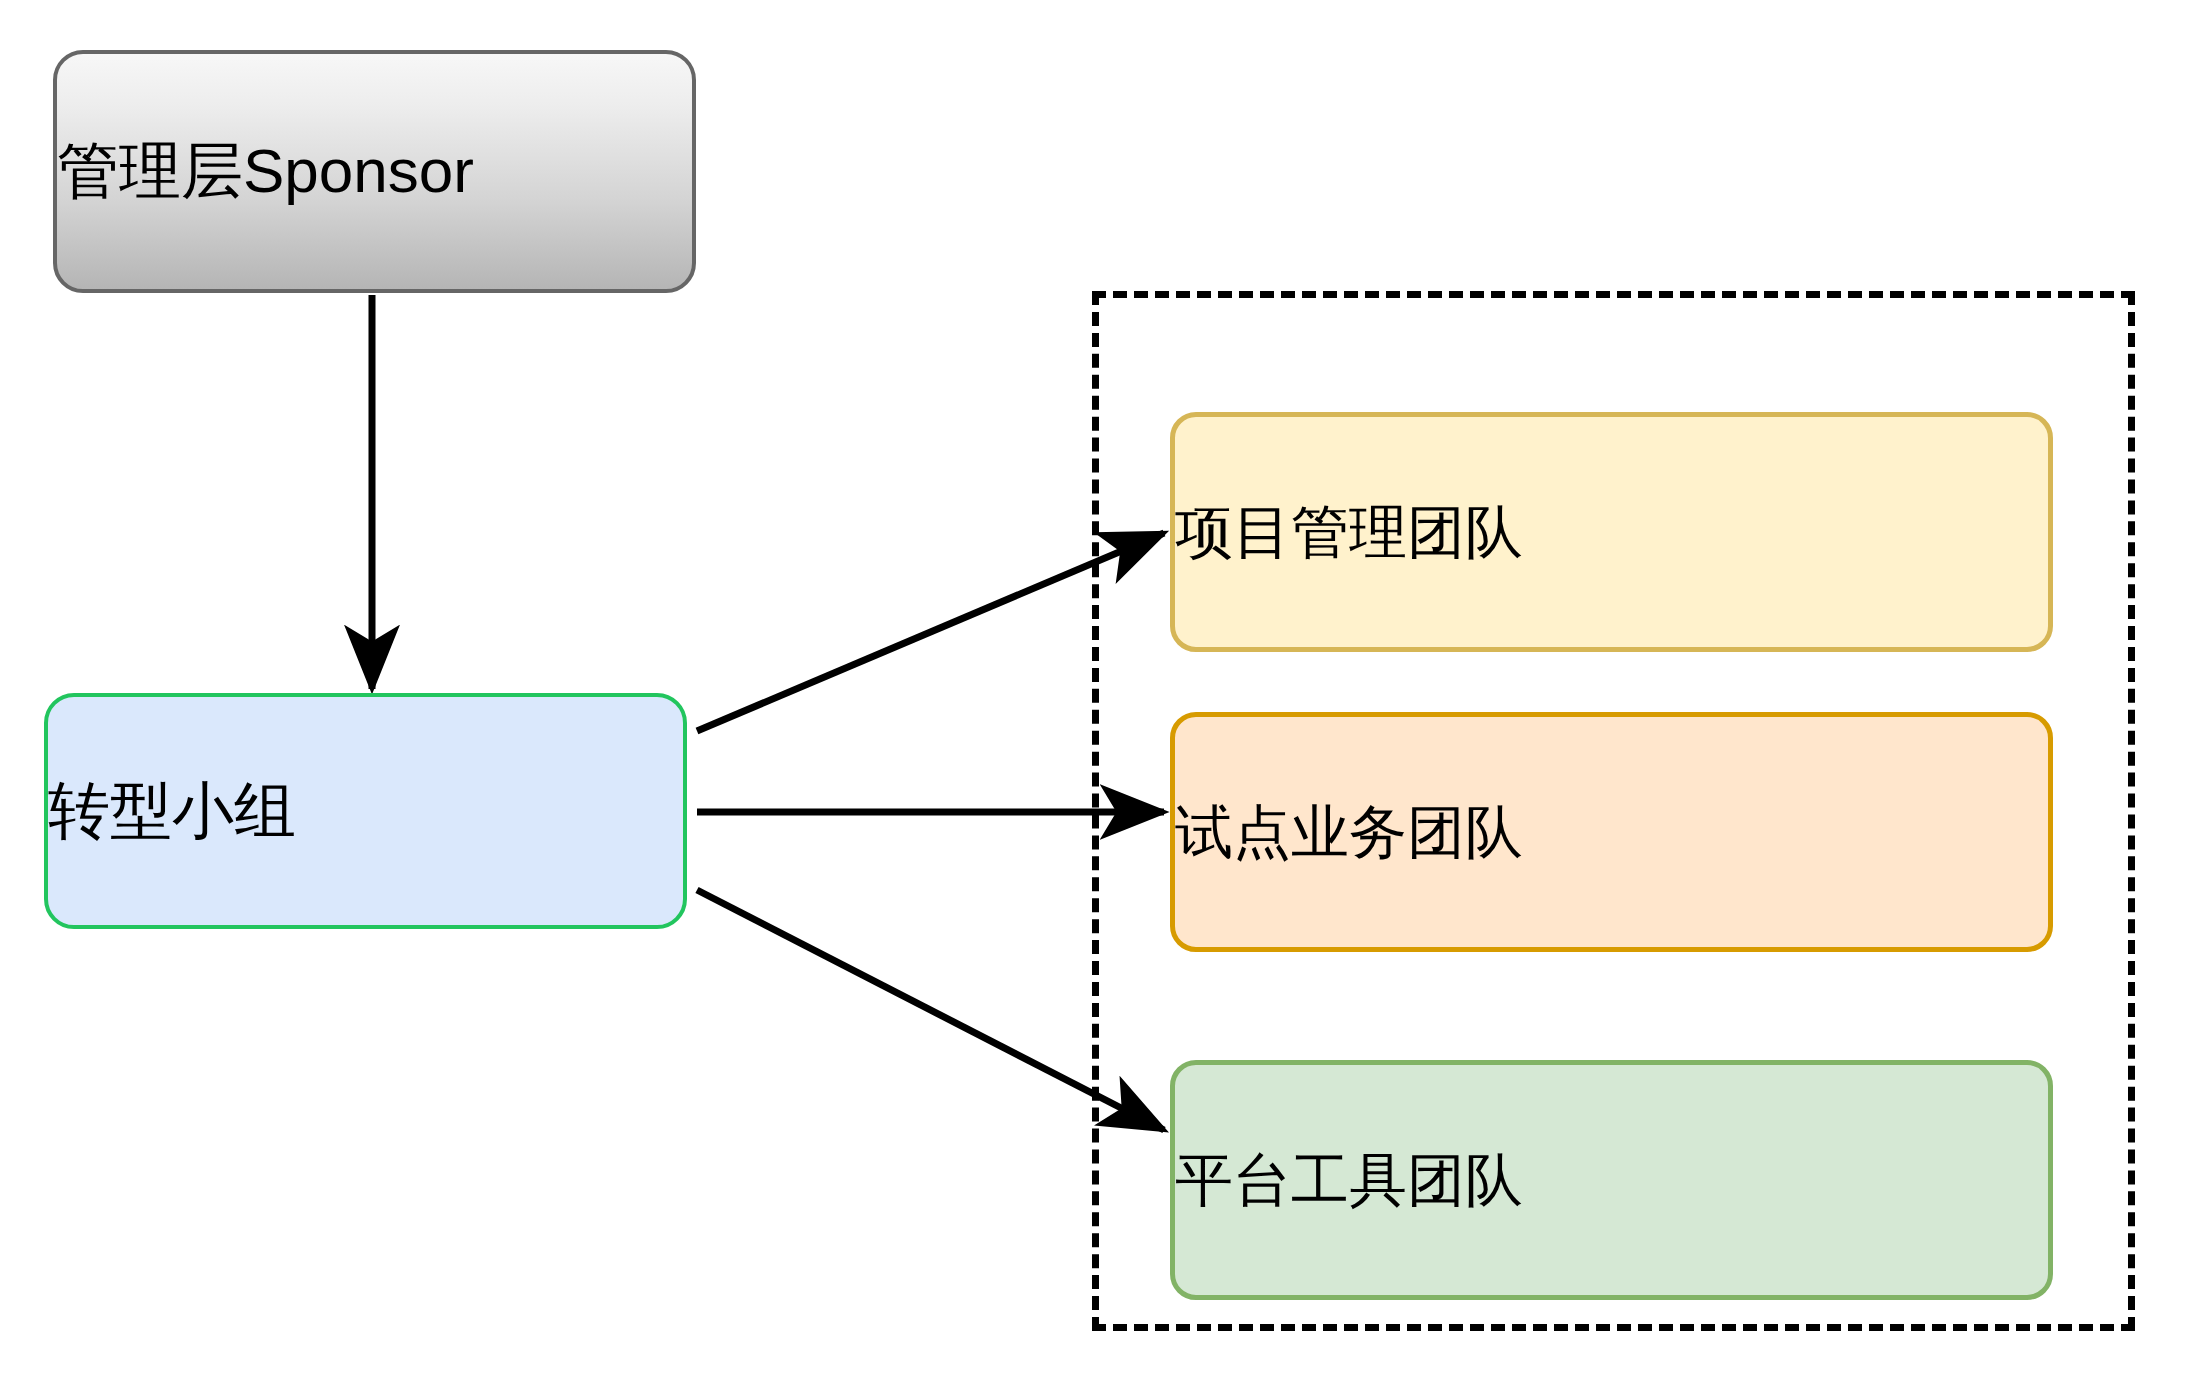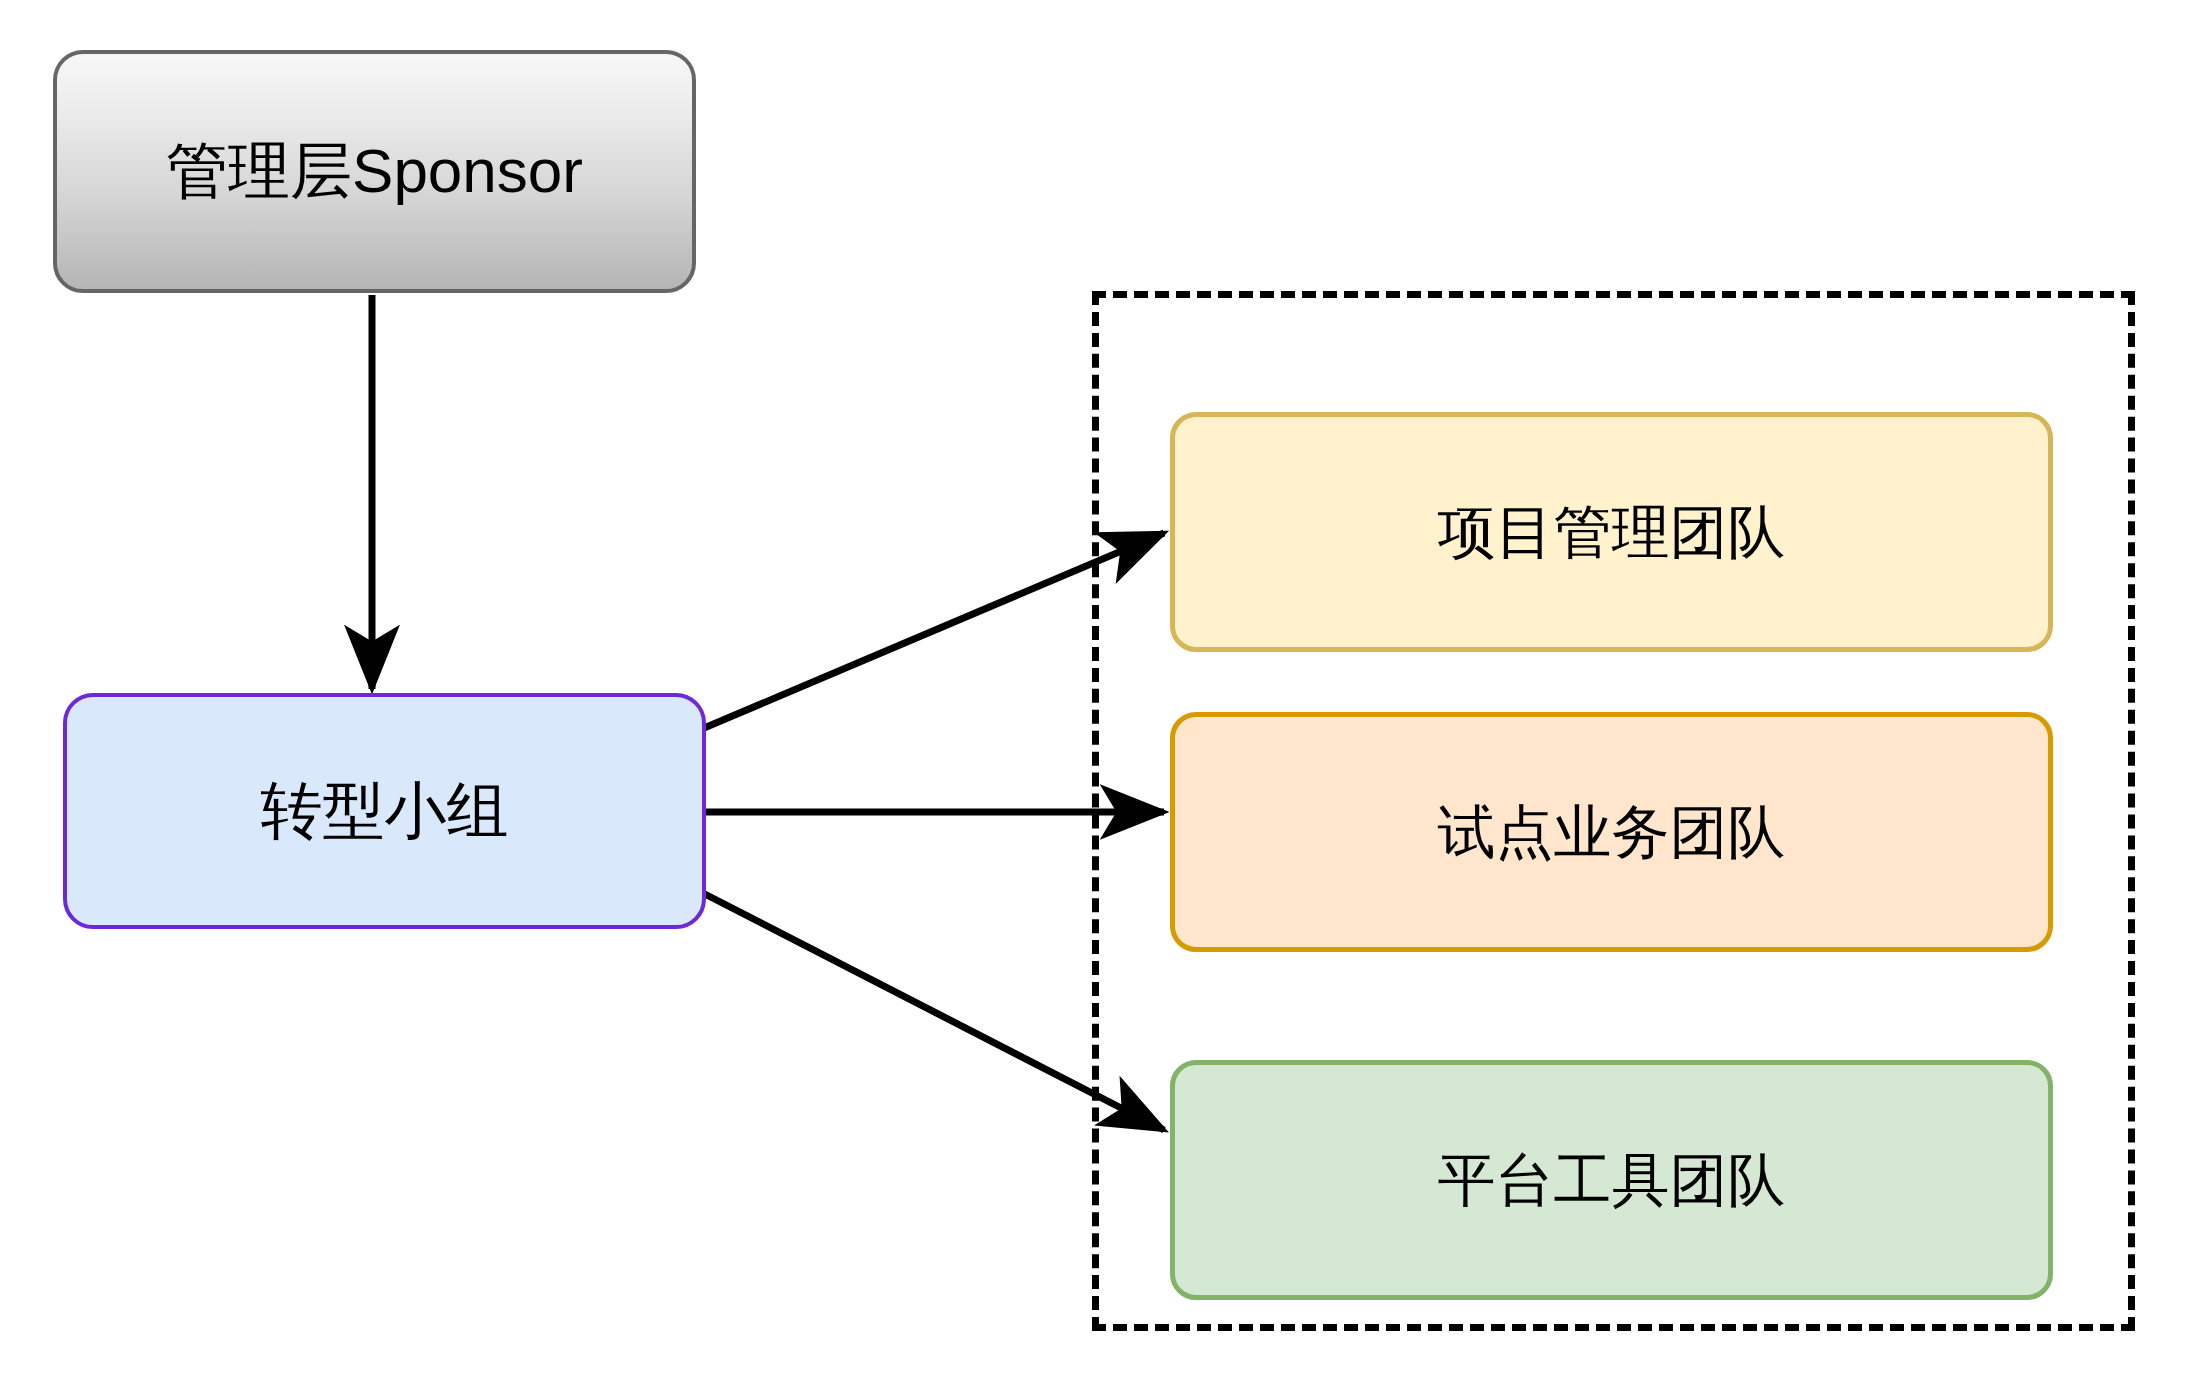--- a/index.html
+++ b/index.html
@@ -24,46 +24,46 @@
     width: 2188px;
     height: 1388px;
     pointer-events: none;
   }
 
   .node {
     position: absolute;
     box-sizing: border-box;
     display: flex;
     align-items: center;
-    justify-content: center;
+    justify-content: flex-start;
     text-align: center;
     color: #000000;
     line-height: 1.2;
     white-space: nowrap;
   }
 
   
   .node-sponsor {
     left: 53px;
     top: 50px;
     width: 643px;
     height: 243px;
     border: 4px solid #666666;
     border-radius: 30px;
     background: linear-gradient(to bottom, #f7f7f7 0%, #ededed 22%, #d4d4d4 62%, #b5b5b5 100%);
     font-size: 62px;
   }
 
   
   .node-transform {
-    left: 63px;
+    left: 44px;
     top: 693px;
     width: 643px;
     height: 236px;
-    border: 4px solid #6d28d9;
+    border: 4px solid #22c55e;
     border-radius: 30px;
     background: #dae8fc;
     font-size: 62px;
   }
 
   
   .group-box {
     position: absolute;
     left: 1092px;
     top: 291px;

